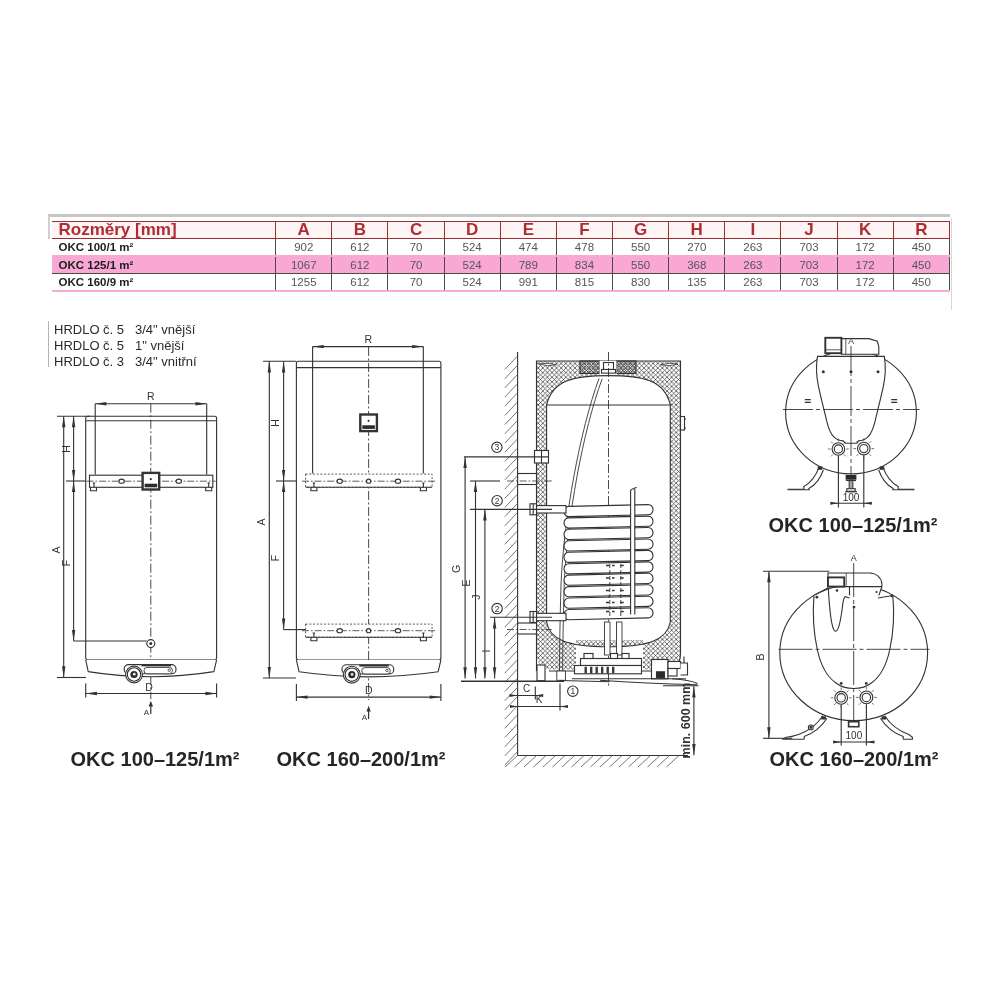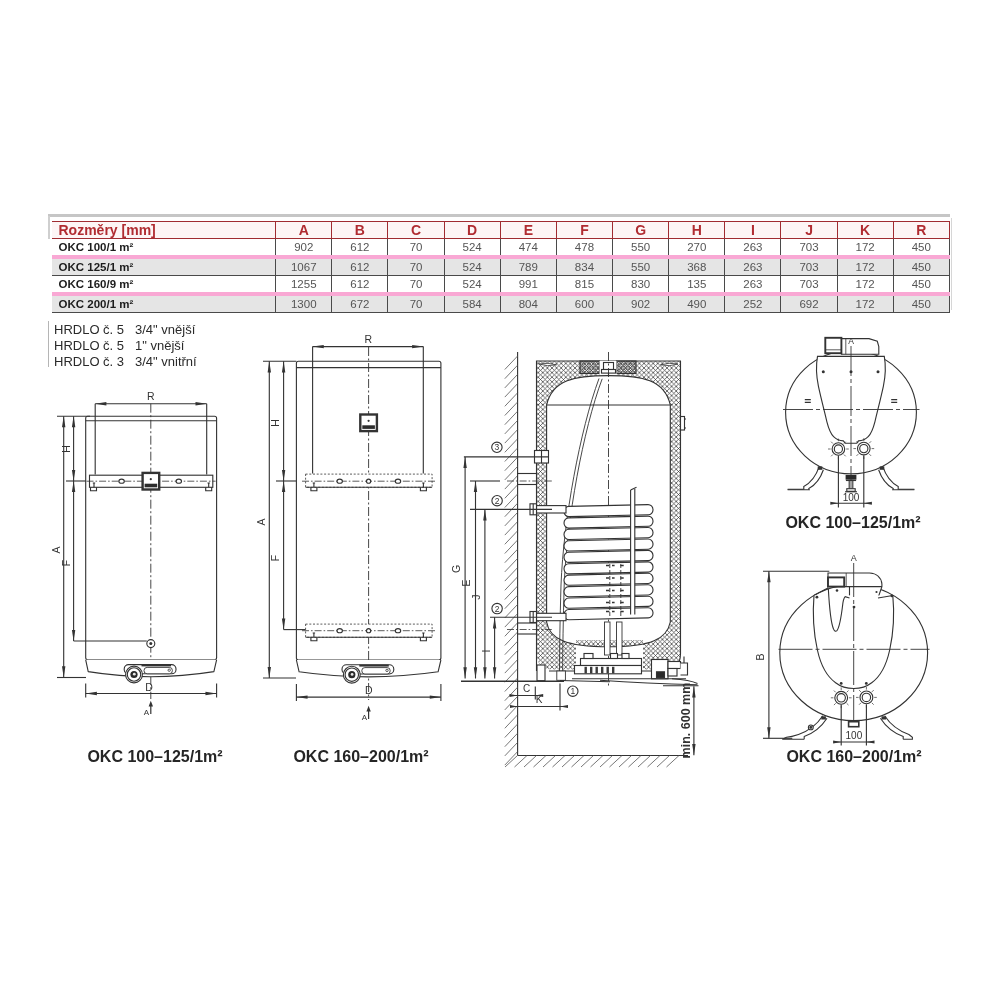--- a/index.html
+++ b/index.html
@@ -3,26 +3,26 @@
 <meta charset="utf-8">
 <style>
   html,body{margin:0;padding:0;background:#fff;width:1000px;height:1000px;overflow:hidden;
     font-family:"Liberation Sans",sans-serif;}
   .abs{position:absolute;}
   table.dim{position:absolute;left:51.5px;top:221px;width:898px;border-collapse:collapse;
     table-layout:fixed;font-size:11.5px;color:#555;}
   table.dim td{border-left:1px solid #4a4a4a;border-right:1px solid #4a4a4a;
     text-align:center;padding:0;height:16px;line-height:16px;}
   table.dim td:first-child{text-align:left;padding-left:7px;border-left:none;font-weight:bold;color:#1c1c1c;}
-  tr.hdr td{border:1.4px solid #a02c31;color:#b02c31;font-weight:bold;background:#fdf5f5;height:15px;font-size:14px;}
+  tr.hdr td{border:1.4px solid #a02c31;color:#b02c31;font-weight:bold;background:#fdf5f5;height:15px;font-size:17px;}
   tr.hdr td:first-child{color:#b02c31;}
-  tr.r1{background:#fff;border-bottom:4px solid #f9a8d4;}
-  tr.r2{background:#e5e5e5;border-bottom:1px solid #4a4a4a;}
+  tr.r1{background:#fff;border-bottom:2px solid #f9a8d4;}
+  tr.r2{background:#f9a8d4;border-bottom:1px solid #4a4a4a;}
   tr.last{border-bottom:1.6px solid #4a4a4a;}
-  .cap{position:absolute;font-weight:bold;font-size:16px;color:#252525;white-space:nowrap;transform:translateX(-50%);}
+  .cap{position:absolute;font-weight:bold;font-size:20px;color:#252525;white-space:nowrap;transform:translateX(-50%);}
 </style>
 </head>
 <body>
 <div class="abs" style="left:950.5px;top:218px;width:1.2px;height:92px;background:#d6d6d6;"></div>
 
 <div class="abs" style="left:47.5px;top:214.3px;width:902.5px;height:2.4px;background:#c6c6c6;"></div>
 <div class="abs" style="left:48px;top:216px;width:2px;height:23px;background:#cfcfcf;"></div>
 
 <table class="dim">
 <colgroup>
@@ -83,35 +83,20 @@
         <td>524</td>
         <td>991</td>
         <td>815</td>
         <td>830</td>
         <td>135</td>
         <td>263</td>
         <td>703</td>
         <td>172</td>
         <td>450</td>
       </tr>
-<tr class="r2 last">
-        <td>OKC 200/1 m²</td>
-        <td>1300</td>
-        <td>672</td>
-        <td>70</td>
-        <td>584</td>
-        <td>804</td>
-        <td>600</td>
-        <td>902</td>
-        <td>490</td>
-        <td>252</td>
-        <td>692</td>
-        <td>172</td>
-        <td>450</td>
-      </tr>
 </tbody>
   </table>
 
 <div class="abs" style="left:47.5px;top:321px;width:1.5px;height:46px;background:#b5b5b5;"></div>
 
 <div class="abs" style="left:54px;top:322px;font-size:13px;color:#2a2a2a;line-height:16px;">
 <div><span style="display:inline-block;width:81px;">HRDLO č. 5</span>3/4" vnější</div>
 <div><span style="display:inline-block;width:81px;">HRDLO č. 5</span>1" vnější</div>
 <div><span style="display:inline-block;width:81px;">HRDLO č. 3</span>3/4" vnitřní</div>
 </div>

